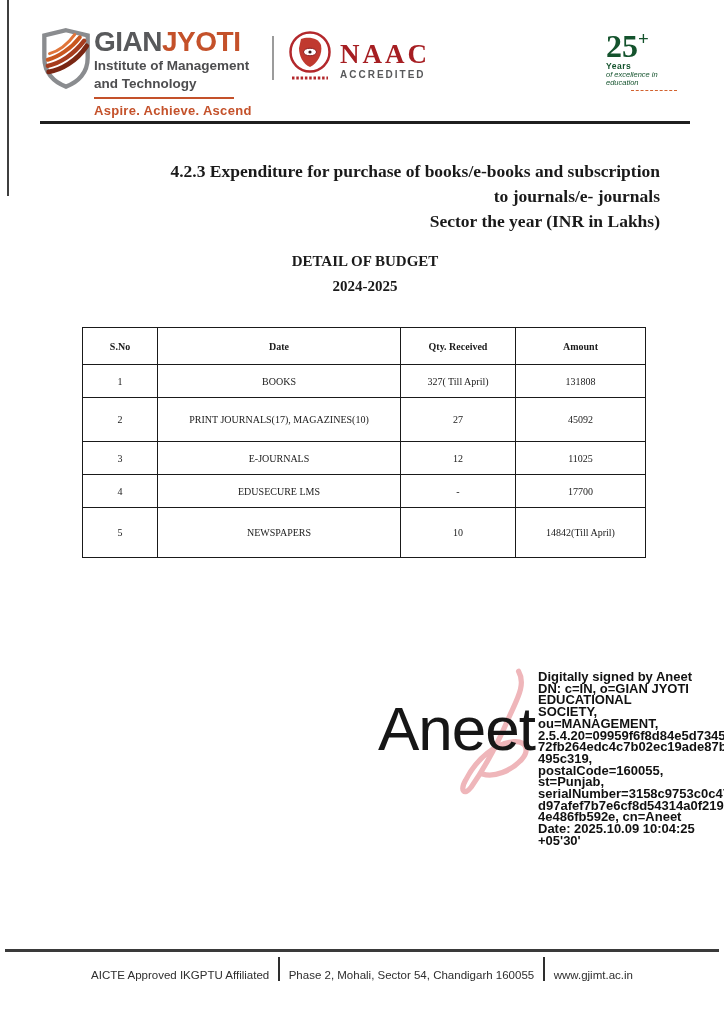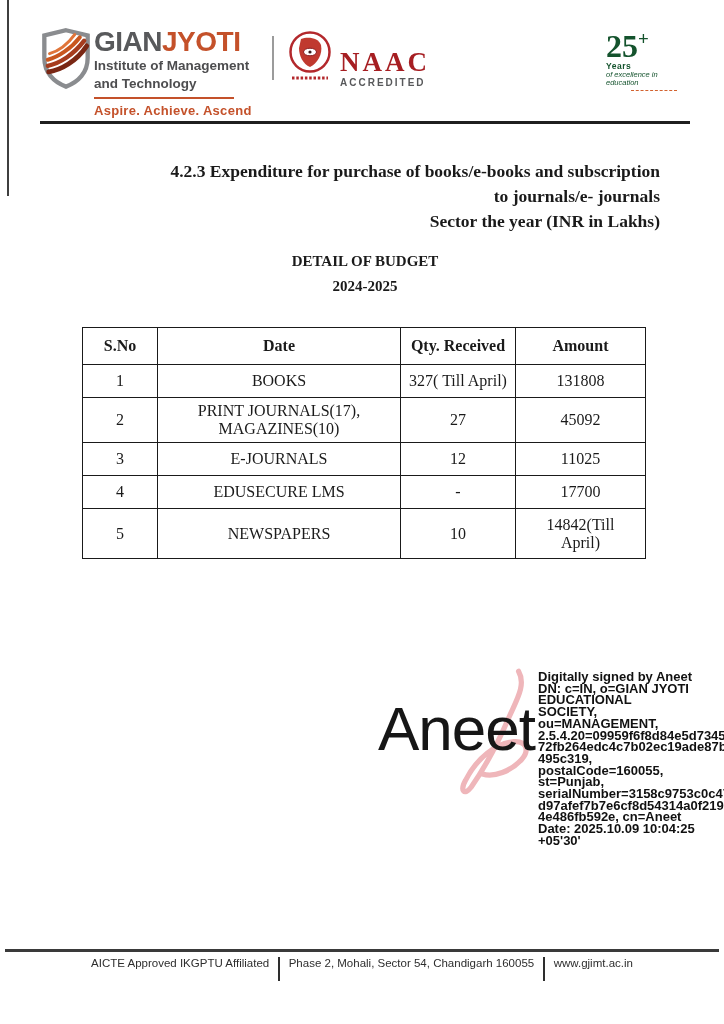--- a/index.html
+++ b/index.html
@@ -17,21 +17,21 @@
   .brand-text { position:absolute; left:54px; top:4px; }
   .brand-name { font-size:28px; font-weight:bold; letter-spacing:-0.5px; line-height:28px; }
   .brand-name .gian { color:#58595b; }
   .brand-name .jyoti { color:#c4512a; }
   .brand-sub { font-size:13.5px; font-weight:bold; color:#4d4d4f; line-height:16px; margin-top:2px; }
   .brand-rule { width:140px; height:2px; background:#c4512a; margin-top:5px; }
   .brand-tagline { font-size:13px; font-weight:bold; color:#c4512a; margin-top:4px; letter-spacing:0.3px; }
 
   .header-divider { position:absolute; left:232px; top:12px; width:1.5px; height:44px; background:#9b9b9b; }
 
-  .naac-block { position:absolute; left:248px; top:6px; display:flex; align-items:flex-end; }
+  .naac-block { position:absolute; left:248px; top:6px; display:flex; align-items:center; }
   .naac-emblem { margin-right:6px; }
   .naac-text-wrap { padding-top:2px; }
   .naac-name { font-family:"Liberation Serif", serif; font-size:27px; font-weight:bold; color:#a61e22; letter-spacing:3px; line-height:27px; }
   .naac-accredited { font-size:10px; font-weight:bold; color:#58595b; letter-spacing:2px; margin-top:1px; }
 
   .years-badge { position:absolute; left:566px; top:0; width:96px; color:#14532d; }
   .years-number { font-family:"Liberation Serif", serif; font-size:32px; font-weight:bold; line-height:30px; }
   .years-number sup { font-size:19px; }
   .years-word { font-size:8.5px; font-weight:bold; letter-spacing:0.5px; }
   .years-line { font-size:7.5px; font-style:italic; line-height:8.5px; }
@@ -42,21 +42,21 @@
   
   .heading-block { position:absolute; left:85px; top:159px; width:575px;text-align:right; }
   .heading-line { font-size:17.5px; font-weight:bold; line-height:25px; white-space:nowrap; }
   .subtitle-block { position:absolute; left:85px; top:249px; width:560px; text-align:center; }
   .subtitle-line { font-size:15px; font-weight:bold; line-height:25px; }
 
   
   .budget-table { position:absolute; left:82px; top:327px; width:563px; border-collapse:collapse; table-layout:fixed; }
   .budget-table th, .budget-table td {
     border:1.6px solid #1a1a1a; text-align:center; vertical-align:middle;
-    font-size:16px; padding:4px 6px;
+    font-size:10px; padding:4px 6px;
   }
   .budget-table th { font-weight:bold; height:37px; }
   .col-sno { width:75px; }
   .col-type { width:243px; }
   .col-qty { width:115px; }
   .col-amount { width:130px; }
   .cell-nowrap { white-space:nowrap; }
   .amount-wrap { display:inline-block; max-width:92px; }
   .row-h1 { height:33px; }
   .row-h2 { height:44px; }
@@ -67,21 +67,21 @@
   .sig-flourish { position:absolute; left:82px; top:6px; }
   .sig-name { position:absolute; left:6px; top:38px; font-family:"Liberation Sans", sans-serif; font-size:62px; font-weight:400; color:#161616; letter-spacing:-1px; }
   .sig-details {
     position:absolute; left:166px; top:16px; width:172px;
     font-family:"Liberation Sans", sans-serif; font-size:13px; font-weight:600;
     line-height:11.7px; color:#111; white-space:pre-line;
   }
 
   
   .footer-rule { position:absolute; left:5px; top:949px; width:714px; height:2.5px; background:#3a3a3a; }
-  .footer { position:absolute; left:0; top:957px; width:724px; display:flex; justify-content:center; align-items:flex-start;
+  .footer { position:absolute; left:0; top:957px; width:724px; display:flex; justify-content:center; align-items:flex-end;
     font-family:"Liberation Sans", sans-serif; font-size:11.5px; color:#2e2e2e; }
   .footer-sep { width:1.5px; height:24px; background:#2e2e2e; margin:0 9px; }
 </style>
 </head>
 <body>
 
 <div class="page">
 
   <div class="scan-artifact"></div>
 

